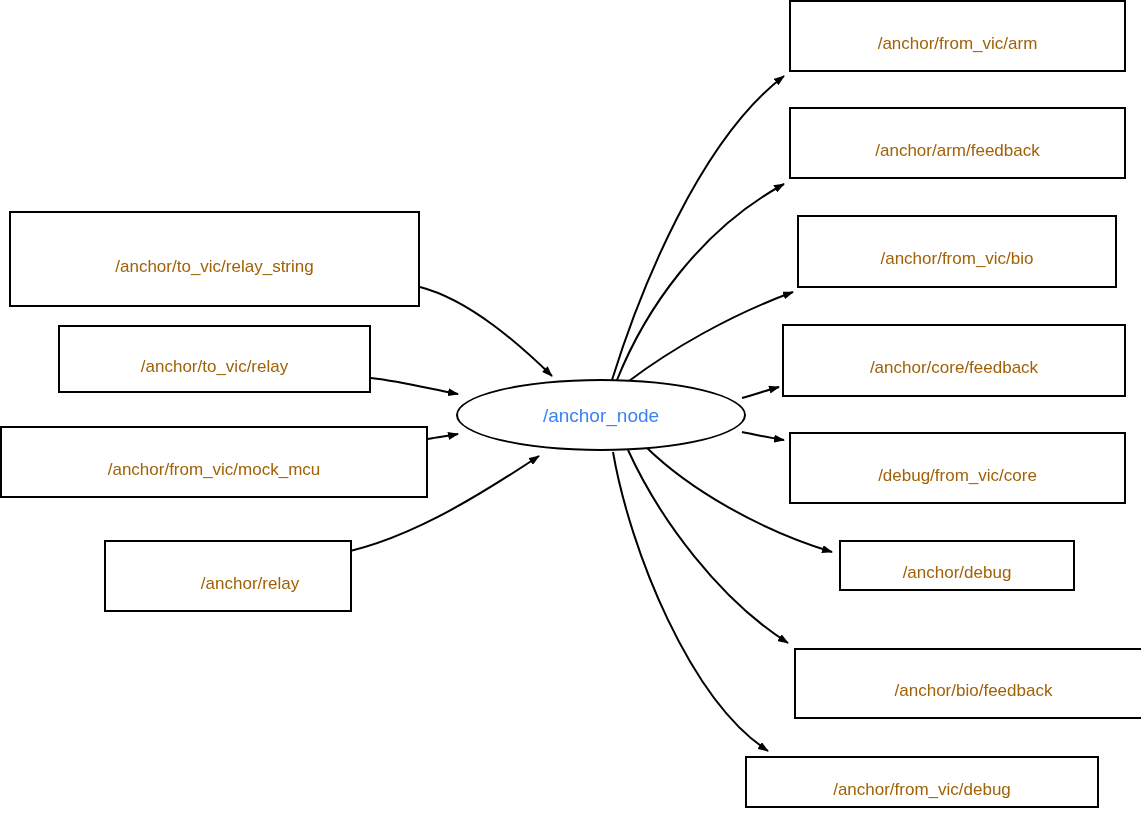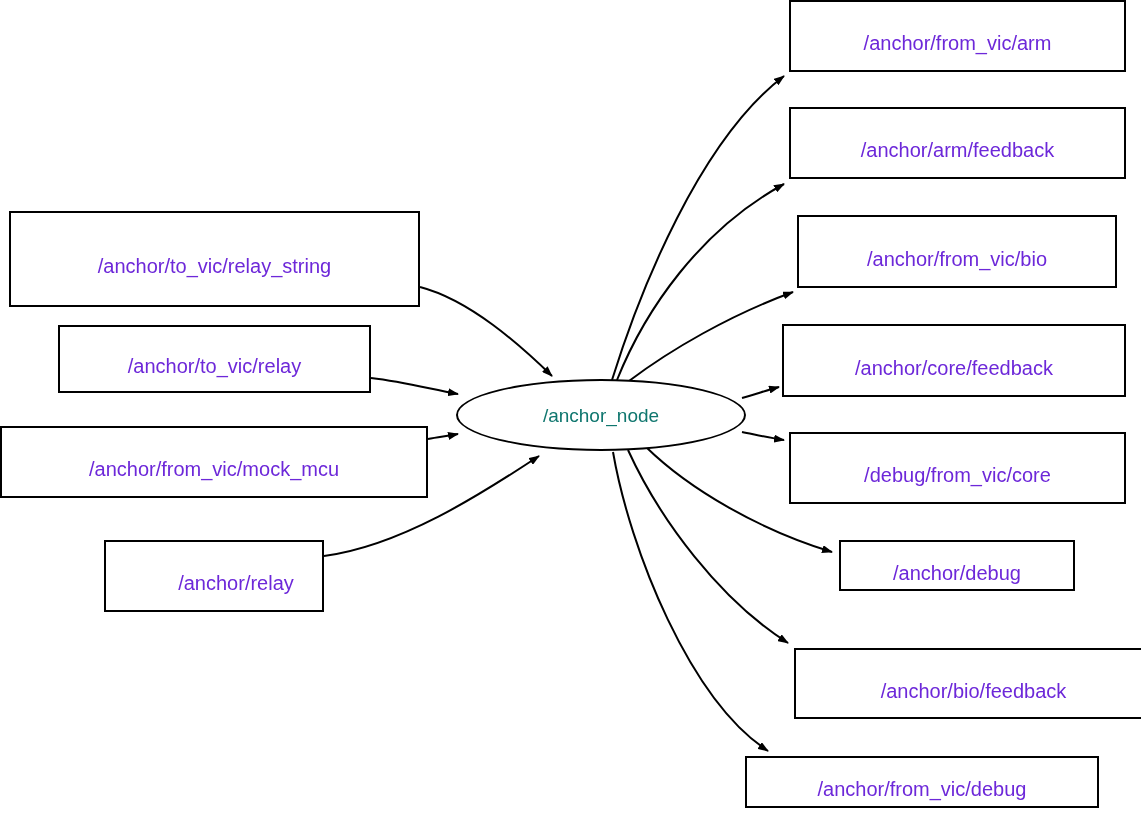--- a/index.html
+++ b/index.html
@@ -29,41 +29,41 @@
     box-sizing: border-box;
     background: #ffffff;
     border: 2px solid #000000;
     display: flex;
     align-items: center;
     justify-content: center;
     z-index: 3;
   }
   .topic-node-label {
     font-family: "Liberation Sans", sans-serif;
-    font-size: 20px;
-    color: #6d28d9;
+    font-size: 17px;
+    color: #a16207;
     white-space: nowrap;
     line-height: 1;
     margin-top: 14px;
   }
   .ros-node {
     position: absolute;
     box-sizing: border-box;
     background: #ffffff;
     border: 2px solid #000000;
     border-radius: 50%;
     display: flex;
     align-items: center;
     justify-content: center;
     z-index: 4;
   }
   .ros-node-label {
     font-family: "Liberation Sans", sans-serif;
     font-size: 19px;
-    color: #0f766e;
+    color: #3b82f6;
     white-space: nowrap;
     line-height: 1;
   }
 </style>
 </head>
 <body>
 
 <div id="graph-canvas">
 
   <svg id="edge-layer" viewBox="0 0 1141 828" xmlns="http://www.w3.org/2000/svg">
@@ -91,21 +91,21 @@
   <div id="input-nodes">
       <div class="topic-node" style="left: 9px; top: 211px; width: 411px; height: 96px;">
         <span class="topic-node-label">/anchor/to_vic/relay_string</span>
       </div>
       <div class="topic-node" style="left: 58px; top: 325px; width: 313px; height: 68px;">
         <span class="topic-node-label">/anchor/to_vic/relay</span>
       </div>
       <div class="topic-node" style="left: 0px; top: 426px; width: 428px; height: 72px;">
         <span class="topic-node-label">/anchor/from_vic/mock_mcu</span>
       </div>
-      <div class="topic-node" style="left: 104px; top: 540px; width: 220px; height: 72px; padding-left: 44px;">
+      <div class="topic-node" style="left: 104px; top: 540px; width: 248px; height: 72px; padding-left: 44px;">
         <span class="topic-node-label">/anchor/relay</span>
       </div>
     </div>
   <div id="output-nodes">
       <div class="topic-node" style="left: 789px; top: 0px; width: 337px; height: 72px;">
         <span class="topic-node-label">/anchor/from_vic/arm</span>
       </div>
       <div class="topic-node" style="left: 789px; top: 107px; width: 337px; height: 72px;">
         <span class="topic-node-label">/anchor/arm/feedback</span>
       </div>

